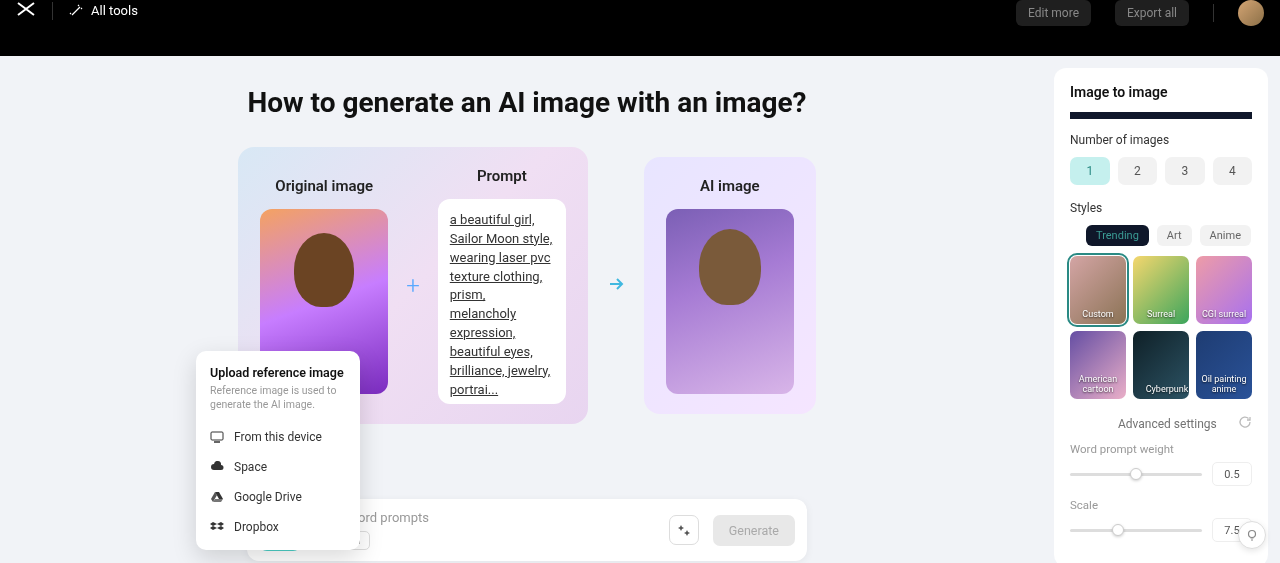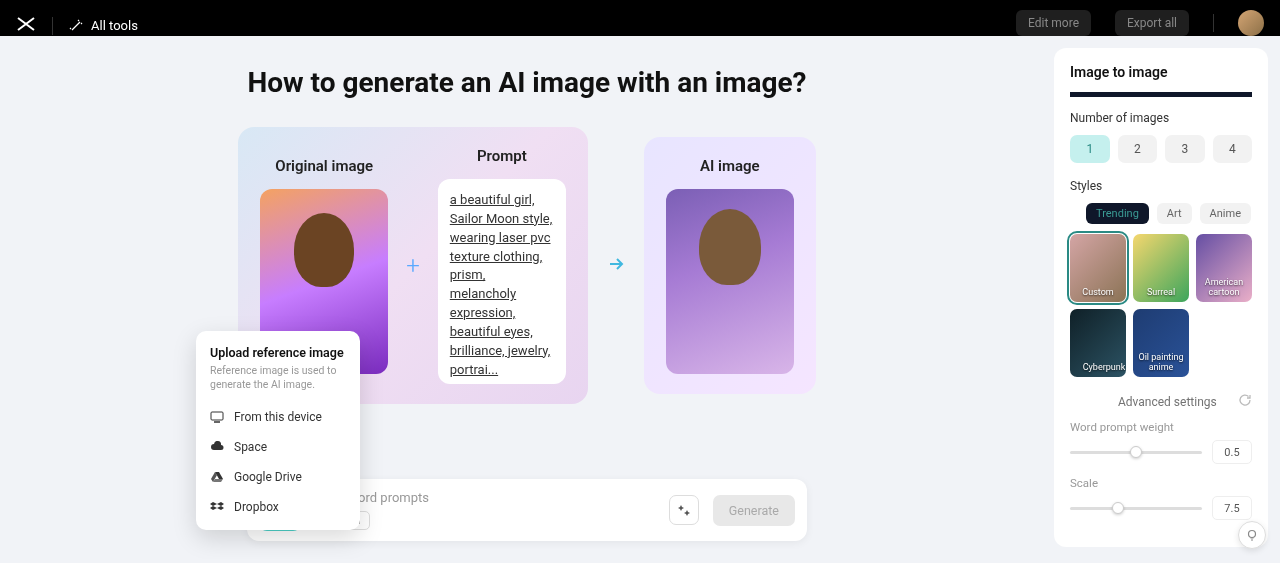--- a/index.html
+++ b/index.html
@@ -1,19 +1,19 @@
 <!DOCTYPE html>
 <html><head>
 <meta charset="utf-8">
 <style>
 * { margin: 0; padding: 0; box-sizing: border-box; font-family: -apple-system, BlinkMacSystemFont, "Segoe UI", Roboto, sans-serif; }
 body { width: 1280px; height: 563px; background: #f1f3f7; overflow: hidden; position: relative; }
 
 
-.header { height: 36px; background: #000; display: flex; align-items: flex-end; padding: 0 16px; justify-content: space-between; }
+.header { height: 56px; background: #000; display: flex; align-items: flex-start; padding: 0 16px; justify-content: space-between; }
 .header-left { display: flex; align-items: center; gap: 16px; }
 .logo { color: #fff; font-weight: bold; font-size: 18px; }
 .divider-v { width: 1px; height: 18px; background: #333; }
 .all-tools { display: flex; align-items: center; gap: 8px; color: #fff; font-size: 13px; cursor: pointer; }
 .header-right { display: flex; align-items: center; gap: 24px; }
 .hdr-btn { background: #1f1f1f; color: #888; border: none; border-radius: 6px; padding: 6px 12px; font-size: 12px; cursor: pointer; }
 .avatar { width: 26px; height: 26px; border-radius: 50%; background: linear-gradient(135deg,#d4a574,#8b6f47); }
 
 
 .main { display: flex; height: calc(100% - 40px); }
@@ -47,21 +47,21 @@
 
 .input-bar { position: absolute; bottom: 18px; left: 50%; transform: translateX(-50%); width: 560px; background: #fff; border-radius: 12px; padding: 10px 12px; display: flex; align-items: center; gap: 14px; box-shadow: 0 2px 8px rgba(0,0,0,0.06); }
 .upload-tile { width: 42px; height: 42px; border: 2px solid #4dd0c8; border-radius: 8px; display: flex; align-items: center; justify-content: center; cursor: pointer; }
 .input-col { flex: 1; display: flex; flex-direction: column; gap: 6px; }
 .input-placeholder { font-size: 13px; color: #999; }
 .chip { display: inline-block; border: 1px solid #ddd; border-radius: 5px; padding: 2px 8px; font-size: 10.5px; color: #666; width: fit-content; }
 .sparkle-btn { width: 30px; height: 30px; border: 1px solid #ddd; border-radius: 7px; display: flex; align-items: center; justify-content: center; cursor: pointer; }
 .gen-btn { background: #e8e8e8; color: #aaa; border: none; border-radius: 7px; padding: 8px 16px; font-size: 12.5px; cursor: pointer; }
 
 
-.sb-title { font-size: 14px; font-weight: 600; color: #111; margin-bottom: 14px; padding-bottom: 12px; border-bottom: 5px solid #0f172a; }
+.sb-title { font-size: 14px; font-weight: 600; color: #111; margin-bottom: 14px; padding-bottom: 12px; border-bottom: 7px solid #0f172a; }
 .sb-label { font-size: 12px; color: #333; margin-bottom: 10px; }
 .pill-row { display: flex; gap: 8px; margin-bottom: 16px; }
 .pill { flex: 1; padding: 7px 0; text-align: center; background: #f2f2f2; border-radius: 7px; font-size: 12px; cursor: pointer; color: #555; }
 .pill.active { background: #c5f0ee; color: #2a8a84; }
 .tab-row { display: flex; gap: 8px; margin-bottom: 10px; }
 .tab { padding: 4px 10px; background: #f2f2f2; border-radius: 6px; font-size: 11px; color: #666; cursor: pointer; }
 .tab.active { background: #0f172a; color: #3a9a94; margin-left: 16px; }
 .style-grid { display: grid; grid-template-columns: repeat(3, 1fr); gap: 7px; margin-bottom: 16px; }
 .style-tile { height: 68px; border-radius: 7px; position: relative; overflow: hidden; cursor: pointer; display: flex; align-items: flex-end; justify-content: center; padding-bottom: 4px; }
 .style-tile.selected { outline: 2px solid #2a8a84; outline-offset: 1px; }
@@ -224,20 +224,23 @@
         <div class="tab">Art</div>
         <div class="tab">Anime</div>
       </div>
     <div class="style-grid" id="style-grid">
         <div class="style-tile st1 selected">
           <span>Custom</span>
         </div>
         <div class="style-tile st2">
           <span>Surreal</span>
         </div>
+        <div class="style-tile st3">
+          <span>CGI surreal</span>
+        </div>
         <div class="style-tile st4">
           <span>American cartoon</span>
         </div>
         <div class="style-tile st5">
           <span>Cyberpunk</span>
         </div>
         <div class="style-tile st6">
           <span>Oil painting anime</span>
         </div>
       </div>

